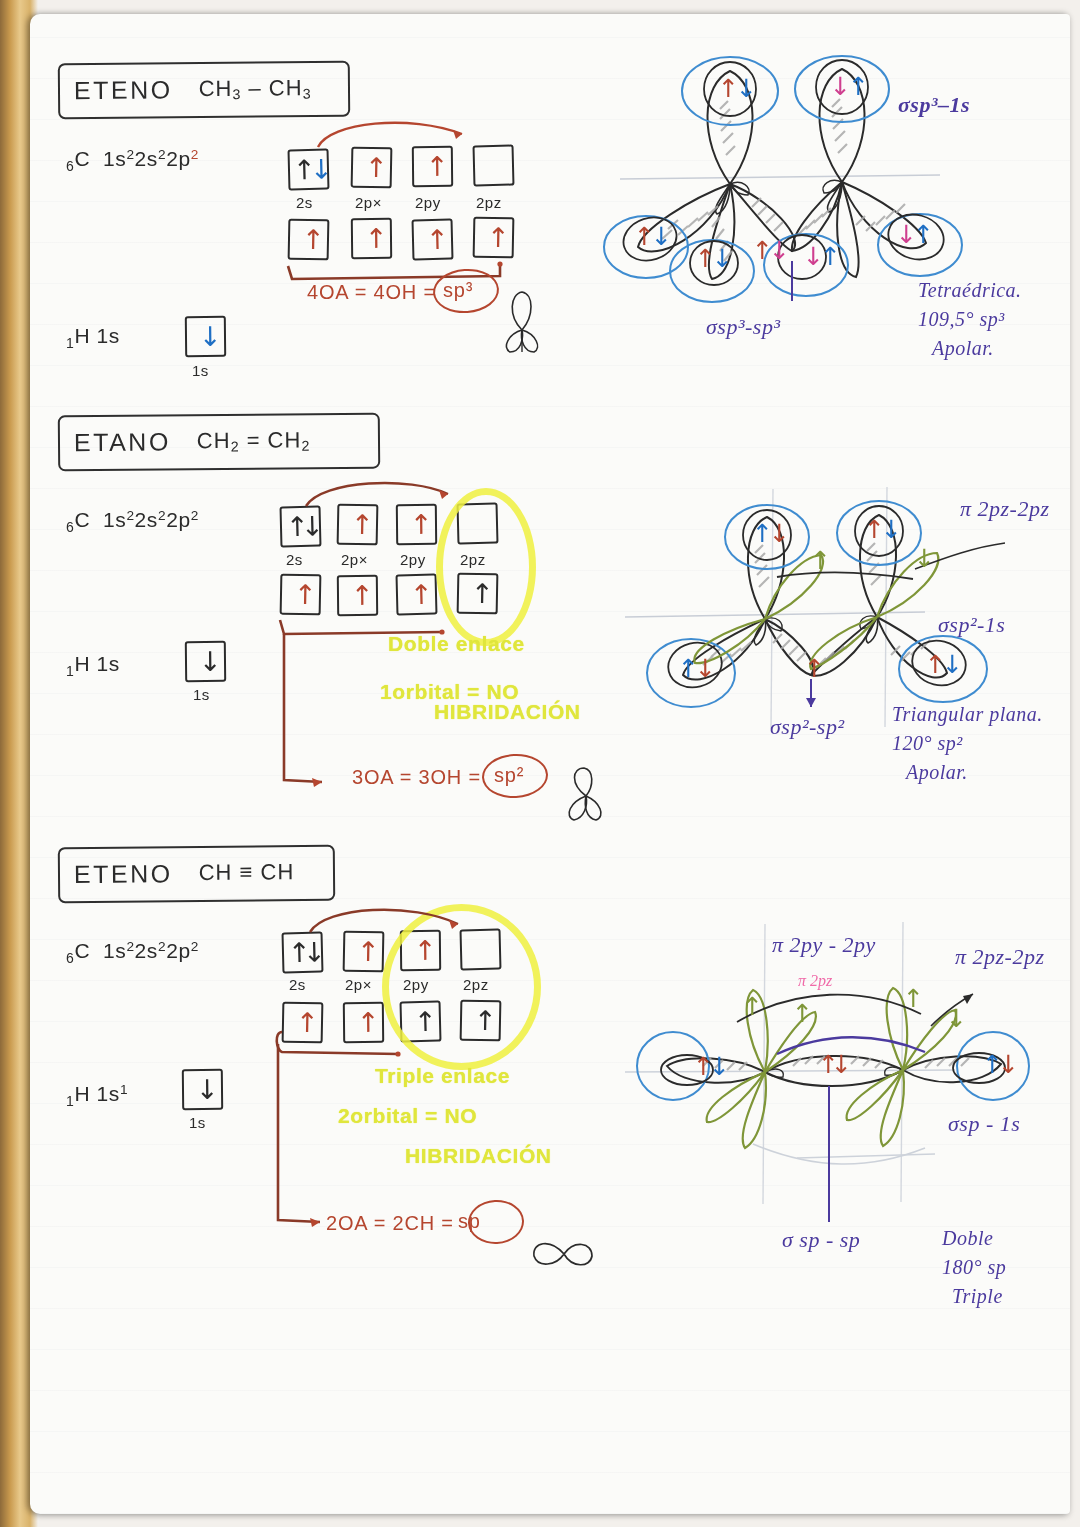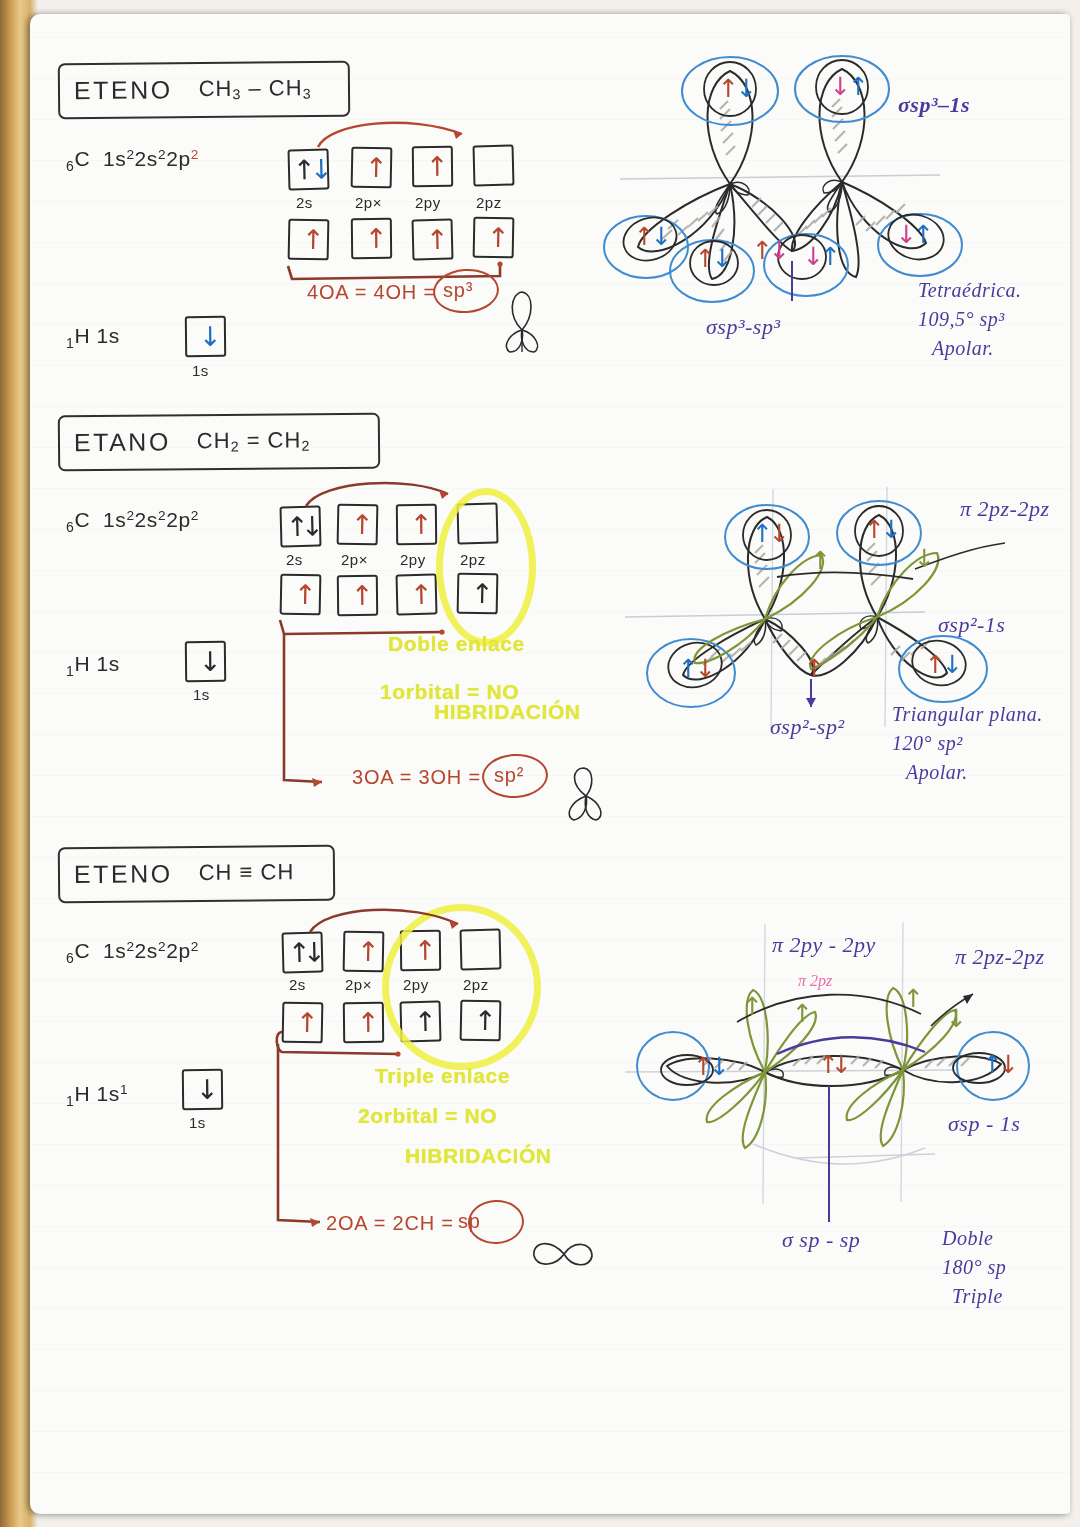--- a/index.html
+++ b/index.html
@@ -420,21 +420,21 @@
   <svg style="left:0;top:0;width:1040px;height:1300px;">
     <path d="M280,918 C296,892 382,888 428,910" stroke="#8a3a28" stroke-width="2.4" fill="none"></path>
     <path d="M428,910 l-9,-4 l3,9 z" fill="#b5462f"></path>
     <path d="M252,1018 C244,1018 246,1036 252,1038 L368,1040" stroke="#8a3a28" stroke-width="2.6" fill="none"></path>
     <path d="M248,1030 L248,1206 L290,1208" stroke="#8a3a28" stroke-width="2.6" fill="none"></path>
     <path d="M290,1208 l-10,-4 l2,9 z" fill="#b5462f"></path>
     <circle cx="368" cy="1040" r="2.6" fill="#b5462f"></circle>
   </svg>
 
   <div class="yellowtext" style="position:absolute;left:345px;top:1050px;">Triple enlace</div>
-  <div class="yellowtext" style="position:absolute;left:328px;top:1090px;">2orbital = NO</div>
+  <div class="yellowtext" style="position:absolute;left:308px;top:1090px;">2orbital = NO</div>
   <div class="yellowtext" style="position:absolute;left:375px;top:1130px;">HIBRIDACIÓN</div>
 
   <div class="redtext" style="position:absolute;left:296px;top:1198px;">2OA = 2CH =</div>
   <div class="redtext" style="position:absolute;left:428px;top:1196px;">sp</div>
   <div class="redcircle" style="left:438px;top:1186px;width:52px;height:40px;transform:rotate(-3deg);"></div>
 
   <svg style="left:500px;top:1218px;width:80px;height:50px;">
     <path d="M34,22 C20,6 2,10 4,24 C8,36 26,34 34,22 C44,8 62,10 62,24 C60,36 42,36 34,22" stroke="#2b2b2b" stroke-width="1.7" fill="none"></path>
   </svg>
 

